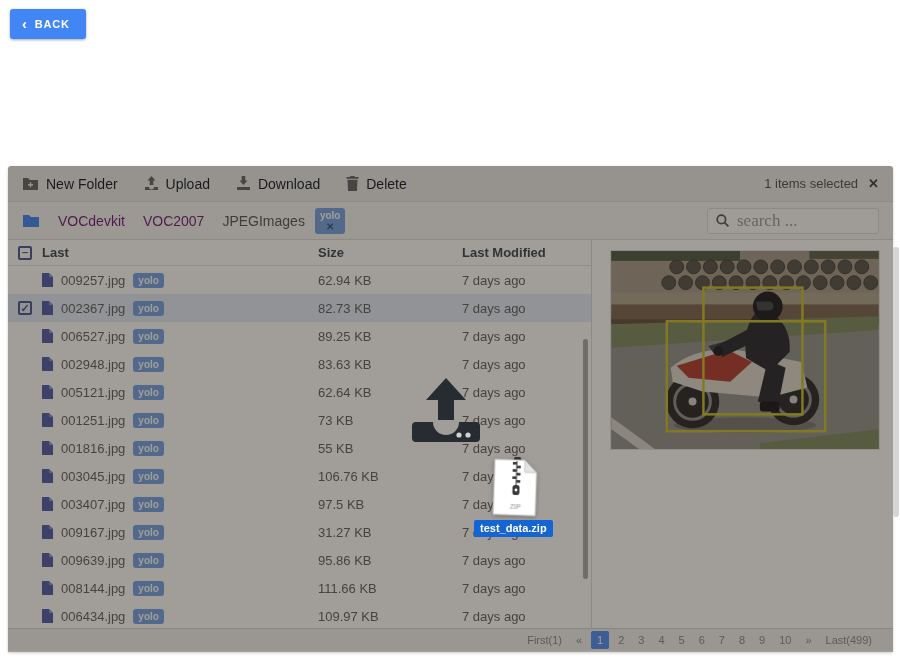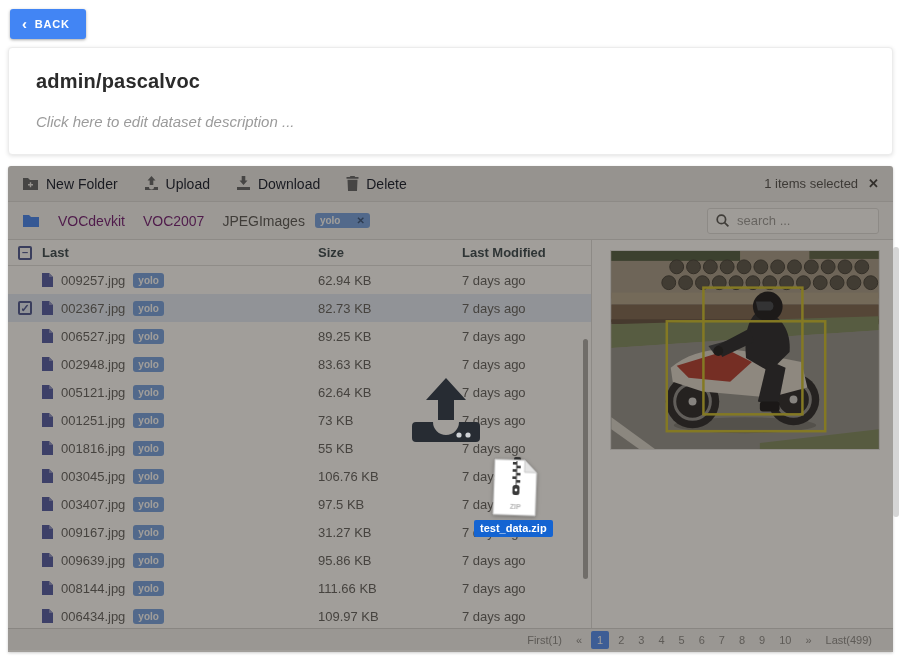--- a/index.html
+++ b/index.html
@@ -30,26 +30,26 @@
   .tb-act svg { display:block; }
   .tb-right { margin-left:auto; display:flex; align-items:center; gap:10px; font-size:13px; color:#4f4f4f; }
   .tb-clear { font-size:13px; font-weight:bold; color:#3d3d3d; cursor:pointer; }
 
   .crumbrow { height:38px; background:#f6f6f6; border-bottom:1px solid #dcdcdc; display:flex;
     align-items:center; padding:0 14px; font-size:14px; }
   .crumbrow .sep { width:18px; }
   .crumb-link { color:#701a75; cursor:pointer; text-decoration:none; }
   .crumb-cur { color:#555; }
   .tag { background:#74a2e4; color:#fff; font-size:10px; font-weight:bold; padding:2px 5px;
-    border-radius:3px; display:inline-flex; align-items:center; gap:16px; }
+    border-radius:3px; display:inline-flex; align-items:center; gap:0;flex-direction:column; }
   .tag .tag-x { color:#33517e; font-size:10px; cursor:pointer; }
   .searchbox { margin-left:auto; width:172px; height:26px; border:1px solid #dcdcdc; border-radius:3px;
     background:#fcfcfc; display:flex; align-items:center; padding:0 8px; gap:8px; }
-  .searchbox input { border:none; outline:none; background:transparent; width:120px; font-size:13px;
-    color:#3b82f6; font-family:Liberation Sans, sans-serif; }
+  .searchbox input { border:none; outline:none; background:transparent; width:120px; font-size:17px;
+    color:#3b82f6; font-family:Liberation Serif, serif; }
   .searchbox input::placeholder { color:#9a9a9a; }
 
   .content { display:flex; height:388px; position:relative; }
   .tablewrap { width:584px; border-right:1px solid #dcdcdc; position:relative; }
   .thead { height:26px; display:flex; align-items:center; border-bottom:1px solid #e0e0e0;
     font-size:13px; font-weight:bold; color:#37474f; }
   .trow { height:28px; display:flex; align-items:center; font-size:13px; color:#5f5f5f; cursor:pointer; }
   .trow.selected { background:#e3ecf9; }
   .col-cb { width:34px; display:flex; justify-content:center; flex:none; }
   .col-name { width:266px; display:flex; align-items:center; gap:8px; flex:none; }
@@ -88,24 +88,20 @@
 </head>
 <body>
 
 <div class="page">
 
   <button class="back-btn">
     <span class="chev">‹</span>
     <span>BACK</span>
   </button>
 
-  <section class="card">
-    <h1>admin/pascalvoc</h1>
-    <div class="desc">Click here to edit dataset description ...</div>
-  </section>
 
   <section class="panel">
 
     <div class="toolbar">
       <div class="tb-act">
         <span>
           <svg width="17" height="14" viewBox="0 0 17 14">
               <path fill="#5f6368" d="M1 1h5l2 2h8v10H1z"></path>
               <path stroke="#ececec" stroke-width="1.4" d="M8.5 5.2v5M6 7.7h5" fill="none"></path>
             </svg>

